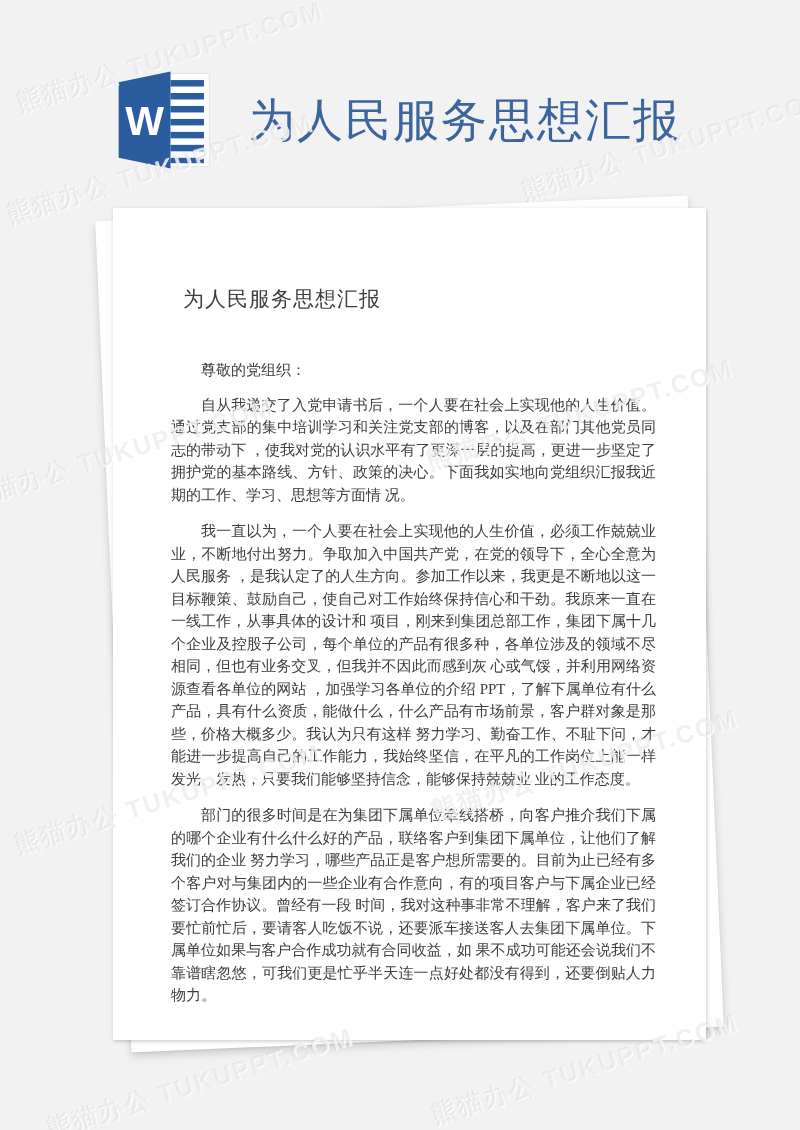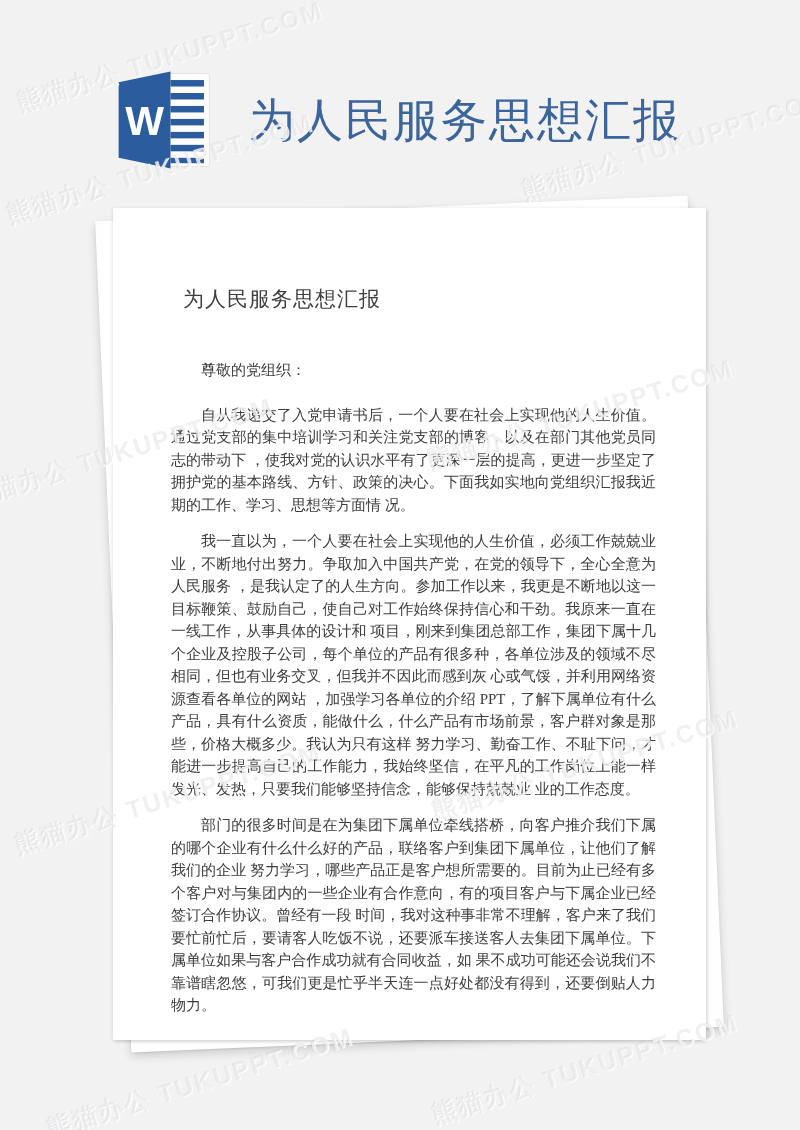--- a/index.html
+++ b/index.html
@@ -46,21 +46,21 @@
     color: #3e3e3e;
     margin: 0 0 46px 12px;
   }
   .doc-par {
     font-size: 15px; line-height: 22.5px;
     text-indent: 2em;
     text-align: justify;
     margin-bottom: 14px;
     color: #3d3d3d;
   }
-  .doc-salutation { margin-bottom: 22px; }
+  .doc-salutation { margin-bottom: 12px; }
 
   
   .watermark-layer { position: absolute; left: 0; top: 0; width: 800px; height: 1130px; z-index: 5; pointer-events: none; }
   .wm {
     position: absolute;
     white-space: nowrap;
     font-family: "Liberation Sans", "DejaVu Sans", sans-serif;
     font-size: 25px; font-weight: 700; letter-spacing: 2px;
     color: rgba(105,105,115,0.10);
     text-shadow: 1px 1px 0 rgba(255,255,255,0.85);

